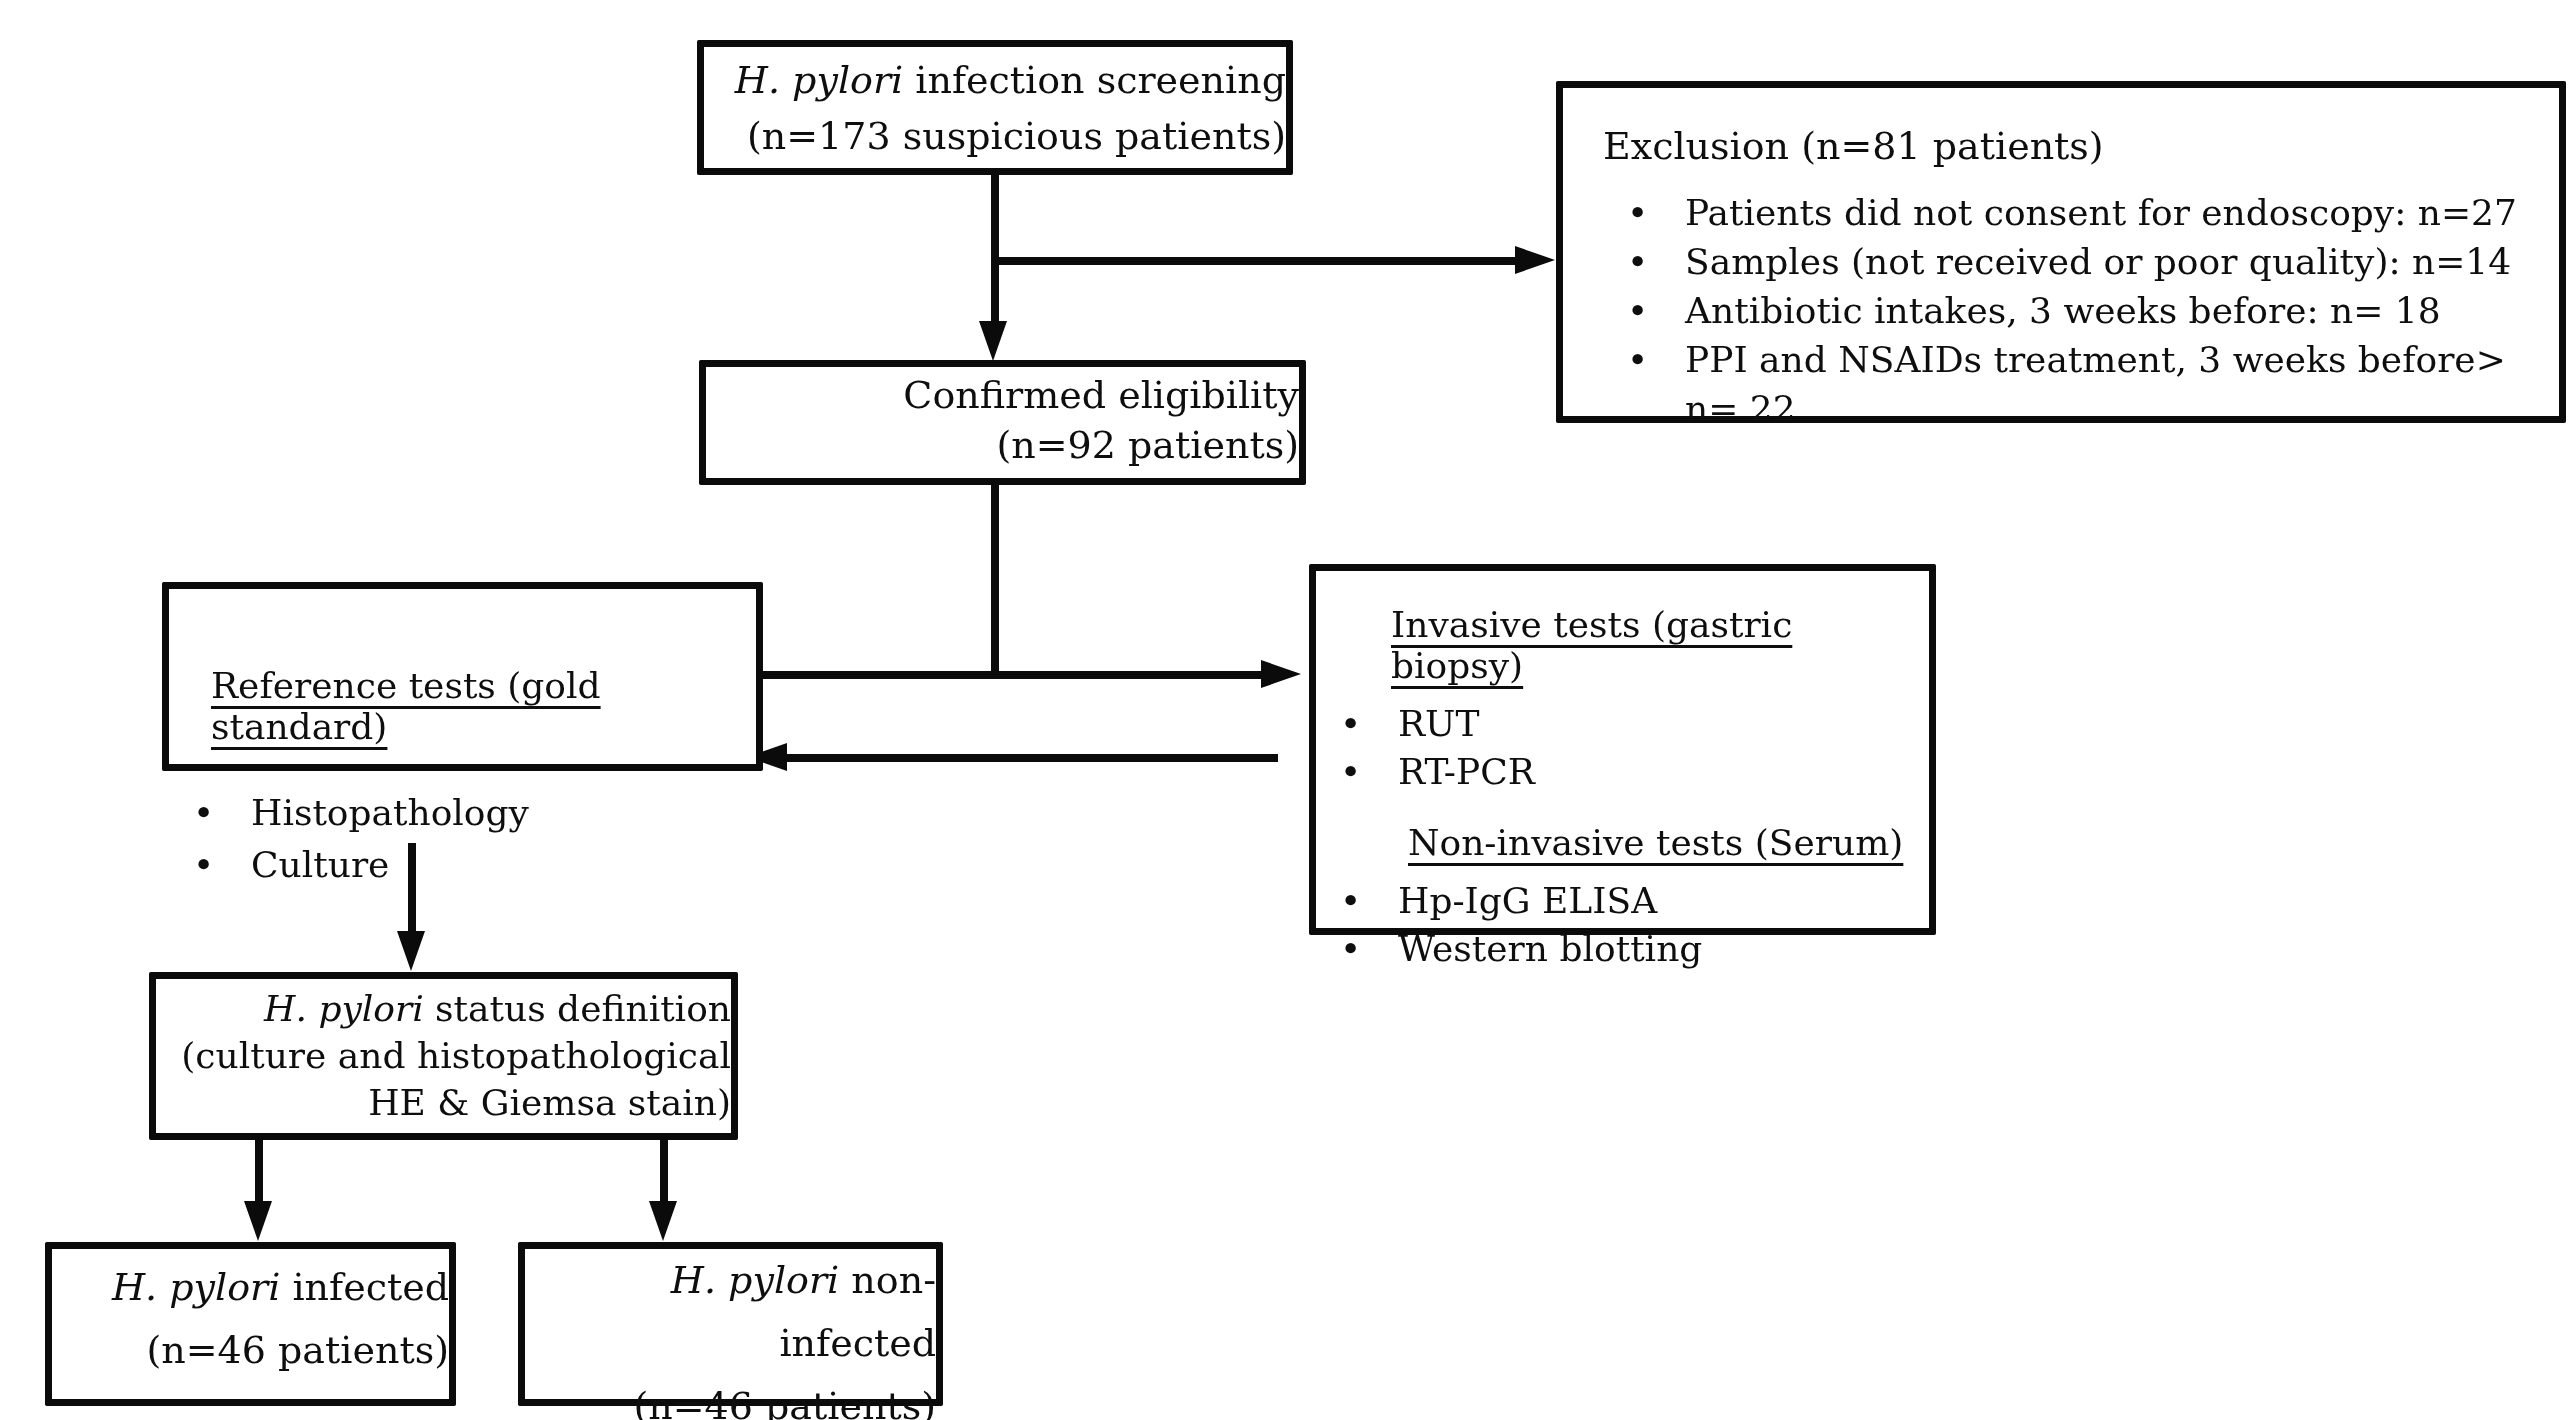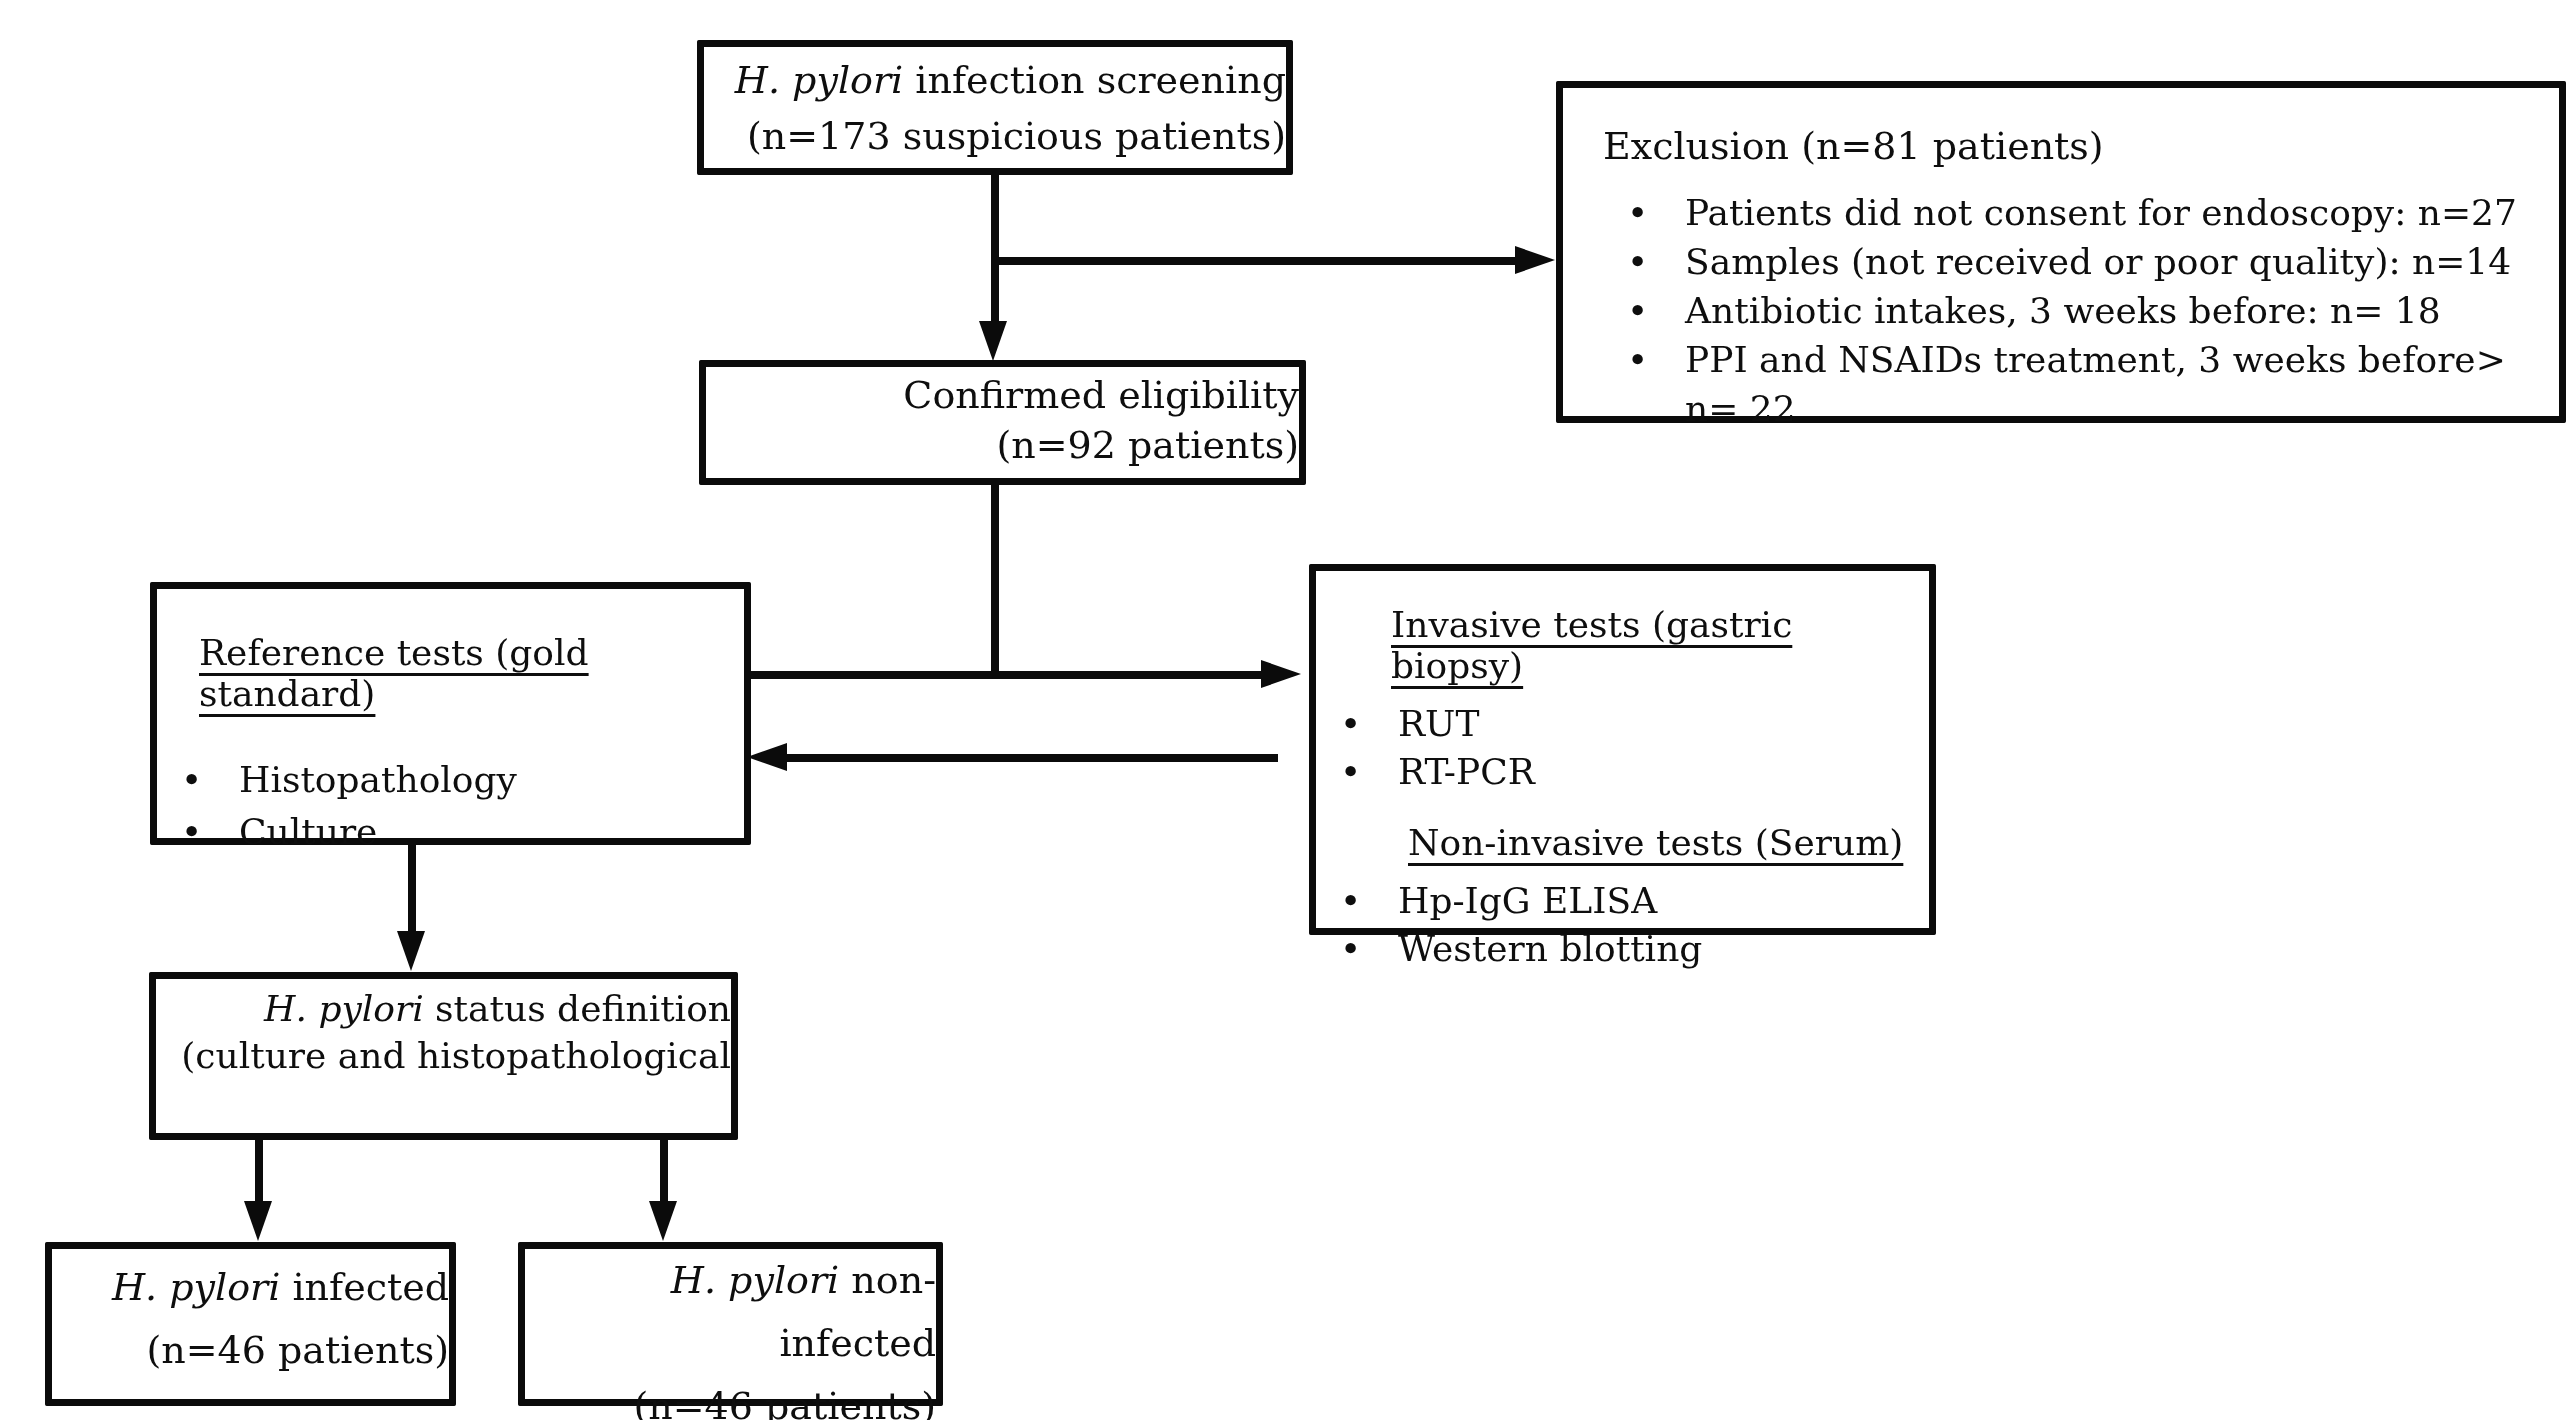--- a/index.html
+++ b/index.html
@@ -27,21 +27,21 @@
   .arr-left{border-top:14.8px solid transparent;border-bottom:14.8px solid transparent;border-right:40px solid #0b0b0b;}
   .arr-down{border-left:14.8px solid transparent;border-right:14.8px solid transparent;border-top:40px solid #0b0b0b;}
   ul.blist{list-style:none;margin:0;padding:0;}
   ul.blist li{position:relative;padding-left:82px;}
   ul.blist li::before{content:"\2022";position:absolute;left:24px;top:0;}
   .screening{left:697px;top:40px;width:596px;height:135px;font-size:38px;line-height:56px;padding-top:5.2px;}
   .exclusion{left:1556px;top:81px;width:1010px;height:342px;font-size:36px;padding:36px 17.4px 0 40px;}
   .exclusion .x-title{font-size:38px;margin:0 0 20px 0;}
   .exclusion ul.blist li{line-height:49px;}
   .confirmed{left:699px;top:360px;width:607px;height:125px;font-size:38px;line-height:50px;padding-top:2.6px;}
-  .reference{left:150px;top:582px;width:601px;height:263px;font-size:36px;padding-top:43px;}
+  .reference{left:162px;top:582px;width:601px;height:189px;font-size:36px;padding-top:76px;}
   .reference .r-head{margin:0 0 40px 42px;}
   .reference ul.blist li{line-height:52px;}
   .invasive{left:1309px;top:564px;width:627px;height:371px;font-size:36px;padding-top:33px;}
   .invasive .i-head1{margin:0 0 14px 75px;}
   .invasive .i-head2{margin:26px 0 14px 92px;}
   .invasive ul.blist li{line-height:48px;}
   .statusbox{left:149px;top:972px;width:589px;height:168px;font-size:36px;line-height:47px;padding-top:6px;}
   .infected{left:45px;top:1242px;width:411px;height:164px;font-size:38px;line-height:63px;padding-top:7px;}
   .noninfected{left:518px;top:1242px;width:425px;height:164px;font-size:38px;line-height:63px;}
 </style>
@@ -110,20 +110,21 @@
     <p class="ul i-head2">Non-invasive tests (Serum)</p>
     <ul class="blist">
       <li>Hp-IgG ELISA</li>
       <li>Western blotting</li>
     </ul>
   </div>
 
   <div class="box statusbox center">
     <div><span class="it">H. pylori</span><span> status definition</span></div>
     <div>(culture and histopathological</div>
+    <div>HE &amp; Giemsa stain)</div>
   </div>
 
   <div class="box infected center">
     <div><span class="it">H. pylori</span><span> infected</span></div>
     <div>(n=46 patients)</div>
   </div>
 
   <div class="box noninfected center">
     <div><span class="it">H. pylori</span><span> non-infected</span></div>
     <div>(n=46 patients)</div>

